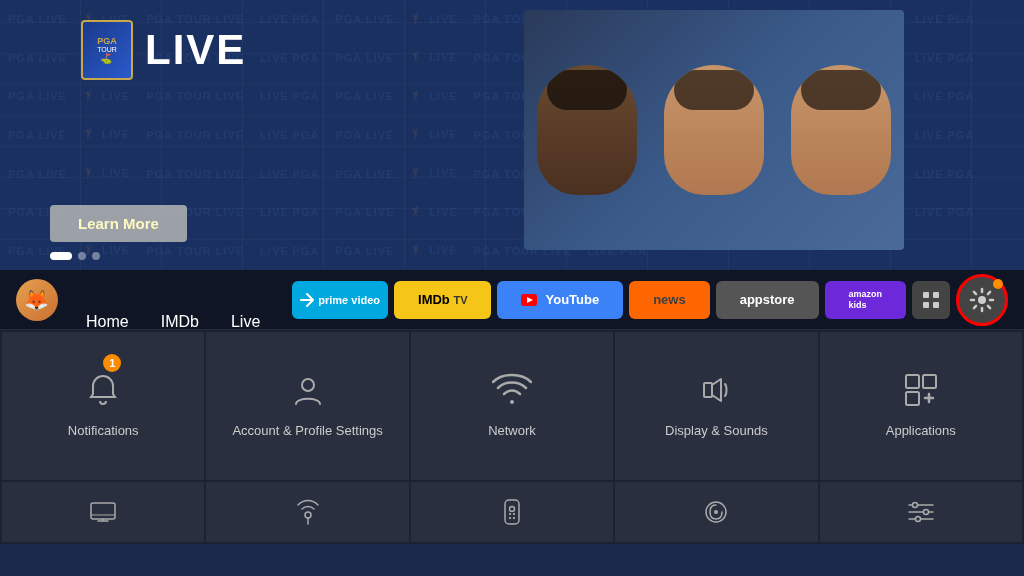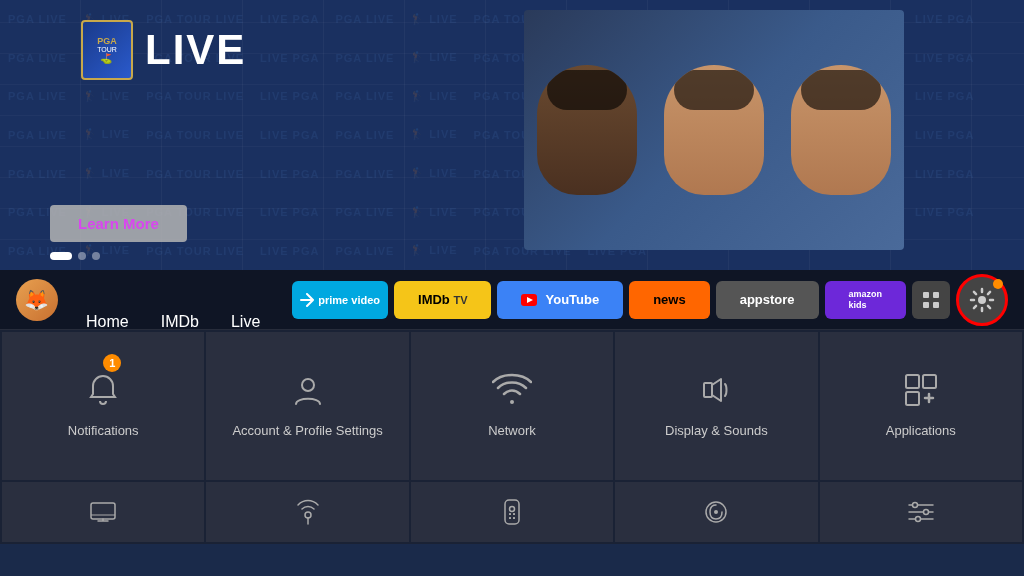--- a/index.html
+++ b/index.html
@@ -158,21 +158,21 @@
 
     .face-dark {
       background: linear-gradient(180deg, #6a4a30, #4a3020);
     }
 
     .learn-more-btn {
       position: absolute;
       bottom: 28px;
       left: 50px;
       background: rgba(180,180,180,0.85);
-      color: #d946ef;
+      color: #fef9c3;
       border: none;
       padding: 10px 28px;
       border-radius: 4px;
       font-size: 15px;
       font-weight: 600;
       cursor: pointer;
     }
 
     .carousel-dots {
       position: absolute;
@@ -269,21 +269,21 @@
     }
 
     .app-youtube {
       background: #3b82f6;
       color: white;
       gap: 8px;
     }
 
     .app-news {
       background: #ff6600;
-      color: #000000;
+      color: #404040;
     }
 
     .app-appstore {
       background: #555;
       color: white;
     }
 
     .app-kids {
       background: #6d28d9;
       color: white;

